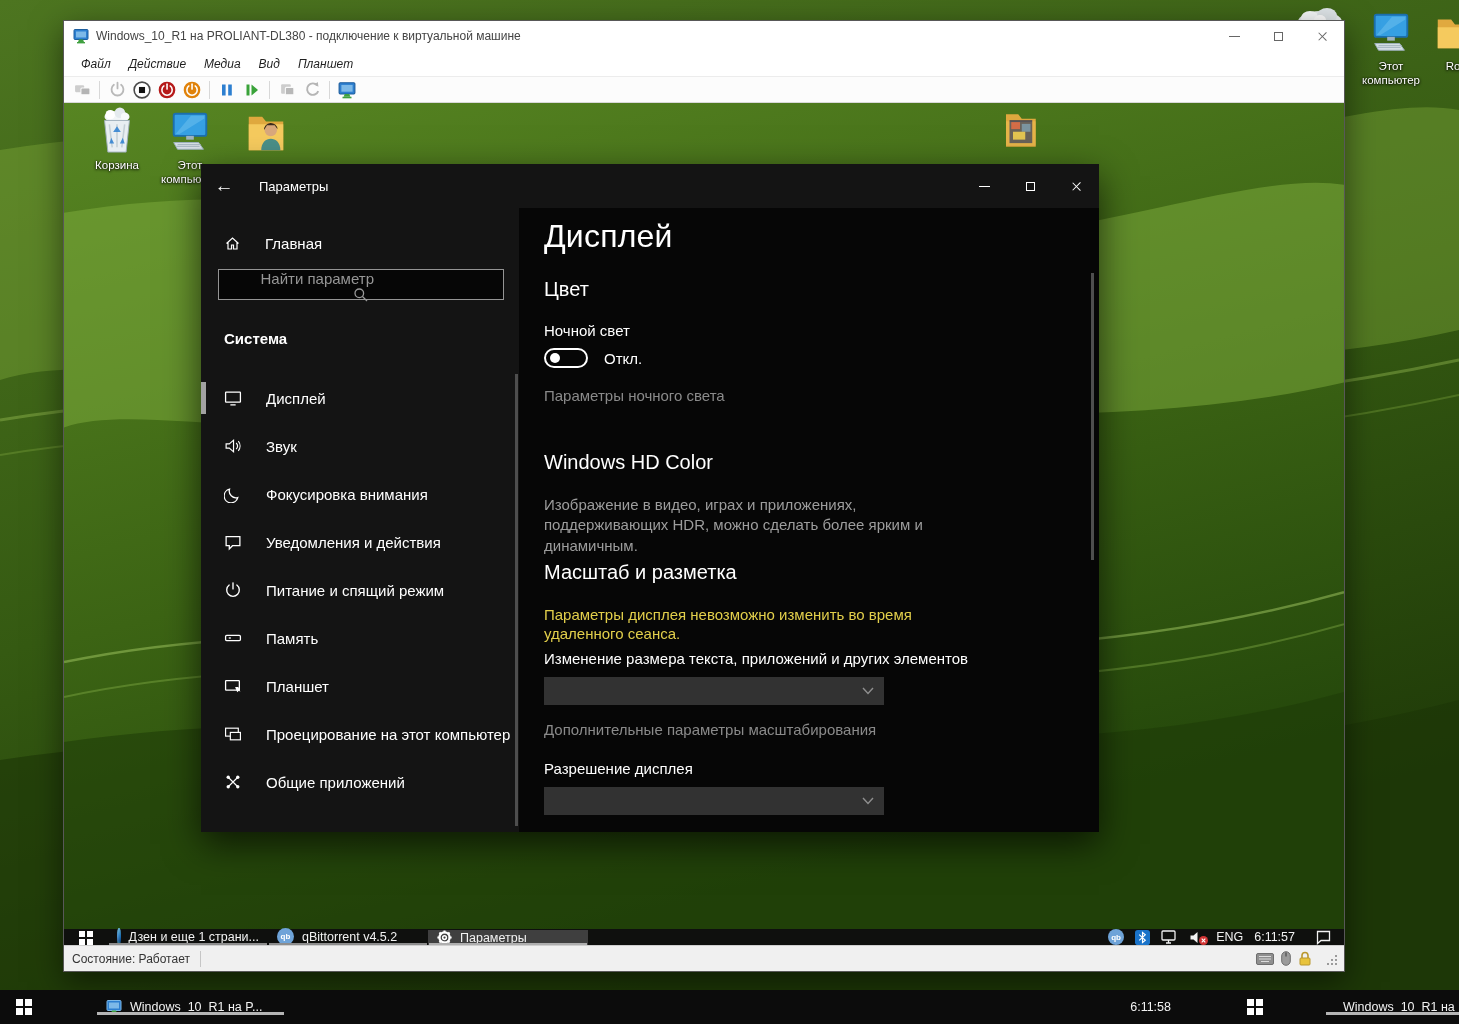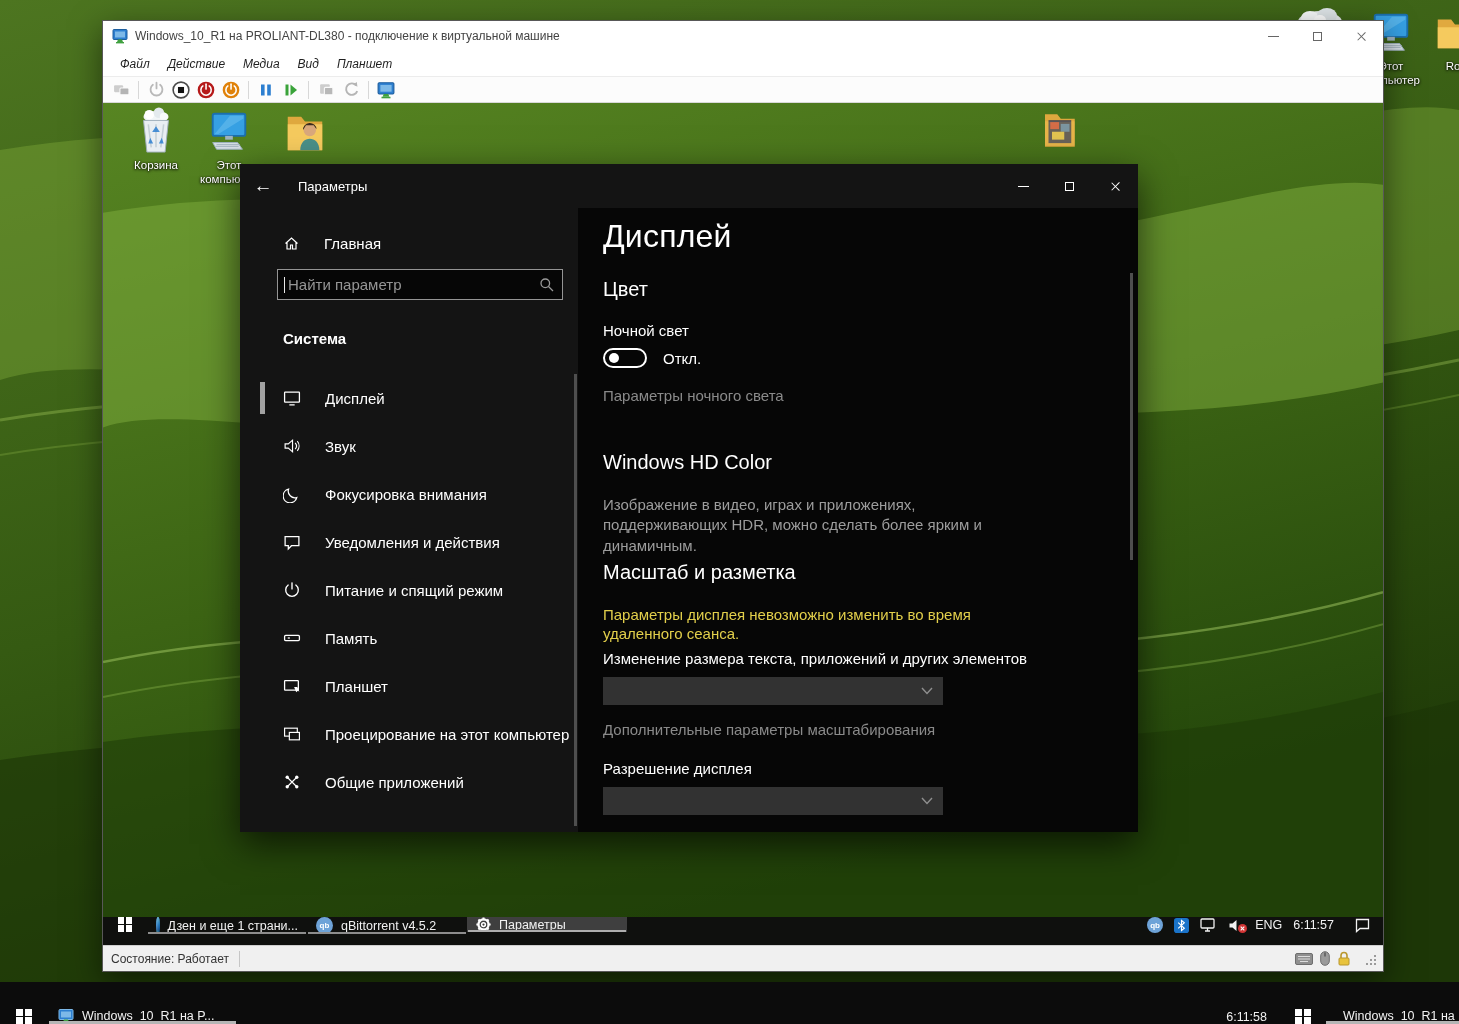--- a/index.html
+++ b/index.html
@@ -11,21 +11,21 @@
   .host-wallpaper { position:absolute; inset:0; z-index:0; }
 
   
   .dicon { position:absolute; width:78px; text-align:center; color:#fff;
     font-size:11.5px; line-height:1.25; text-shadow:0 1px 3px rgba(0,0,0,.95), 0 0 2px rgba(0,0,0,.8); z-index:1; }
   .dicon .ic { height:48px; display:flex; align-items:flex-end; justify-content:center; margin-bottom:3px; }
 
   
   .vmc { position:absolute; left:63px; top:20px; width:1282px; height:952px; z-index:2;
     background:#fdba74; border:1px solid #585858; box-shadow:0 10px 30px rgba(0,0,0,.5);
-    display:flex; flex-direction:column;margin-left:39px; }
+    display:flex; flex-direction:column; }
   .vmc-titlebar { height:30px; background:#fff; display:flex; align-items:center; padding-left:9px; gap:7px; }
   .vmc-title { font-size:12px; color:#444; flex:1; white-space:nowrap; overflow:hidden; }
   .vmc-controls { display:flex; height:100%; }
   .vmc-ctl { width:44px; height:100%; display:flex; align-items:center; justify-content:center; }
   .glyph-min { width:11px; height:1px; background:#666; }
   .glyph-max { width:9px; height:9px; border:1px solid #666; }
   .glyph-x { position:relative; width:11px; height:11px; }
   .glyph-x::before,.glyph-x::after { content:""; position:absolute; left:5px; top:0; width:1.4px; height:11px; background:#666; }
   .glyph-x::before { transform:rotate(45deg);} .glyph-x::after { transform:rotate(-45deg);}
   .vmc-menubar { height:25px; background:#fff; display:flex; align-items:center; padding-left:8px; font-size:12px; color:#1f1f1f;font-style:italic; }
@@ -42,26 +42,26 @@
   
   .stw { position:absolute; left:137px; top:61px; width:898px; height:668px; background:#141414; color:#fff;
     box-shadow:0 12px 34px rgba(0,0,0,.65); display:flex; flex-direction:column; z-index:3; font-size:15px; }
   .st-titlebar { height:44px; display:flex; align-items:center; flex:0 0 auto; }
   .st-back { width:46px; height:100%; display:flex; align-items:center; justify-content:center; font-size:19px; color:#fff; }
   .st-title { font-size:13px; margin-left:12px; flex:1; }
   .st-controls { display:flex; height:100%; }
   .st-ctl { width:46px; height:100%; display:flex; align-items:center; justify-content:center; }
   .st-ctl .glyph-min { background:#fff; } .st-ctl .glyph-max { border-color:#fff; }
   .st-ctl .glyph-x::before,.st-ctl .glyph-x::after { background:#fff; }
-  .st-body { flex:1; display:flex; overflow:hidden;padding-left:20px; }
+  .st-body { flex:1; display:flex; overflow:hidden; }
 
   .st-sidebar { width:318px; position:relative; background:#141414; flex:0 0 auto; }
   .sb-home { position:absolute; left:0; top:17px; height:36px; width:100%; display:flex; align-items:center; padding-left:23px; gap:24px; }
   .sb-search { position:absolute; left:17px; top:61px; width:286px; height:31px; border:1px solid #949494; background:#060606;
-    display:flex; align-items:center; padding:0 8px 0 6px; }
+    display:flex; align-items:center; padding:0 8px 0 6px;flex-direction:column; }
   .sb-caret { width:1px; height:16px; background:#e8e8e8; margin-right:3px; }
   .sb-search input { flex:1; background:transparent; border:none; outline:none; color:#fff; font-size:15px;
     font-family:"Liberation Sans",sans-serif; min-width:0; }
   .sb-search input::placeholder { color:#969696; opacity:1; }
   .sb-section { position:absolute; left:23px; top:122px; font-size:15px; font-weight:700; }
   .sb-items { position:absolute; left:0; top:166px; width:100%; }
   .sb-item { height:48px; display:flex; align-items:center; padding-left:23px; gap:24px; position:relative; }
   .sb-item .sbi { width:18px; display:flex; justify-content:center; }
   .sb-item.sel::before { content:""; position:absolute; left:0; top:8px; width:5px; height:32px; background:#a2a2a2; }
   .sb-scroll { position:absolute; right:1px; top:166px; width:3px; height:452px; background:#4e4e4e; }
@@ -75,22 +75,22 @@
   .c-warning { position:absolute; left:25px; width:445px; line-height:1.25; }
   .c-para { position:absolute; left:25px; width:435px; line-height:1.35; }
   .toggle-row { position:absolute; left:25px; top:140px; display:flex; align-items:center; gap:16px; }
   .toggle { width:44px; height:20px; border:2px solid #fff; border-radius:11px; position:relative; }
   .toggle .knob { position:absolute; left:4px; top:3px; width:10px; height:10px; border-radius:50%; background:#fff; }
   .dropdown { position:absolute; left:25px; width:340px; height:28px; background:#323232; display:flex;
     align-items:center; justify-content:flex-end; padding-right:10px; }
   .c-scroll { position:absolute; right:5px; top:65px; width:3px; height:287px; background:#4e4e4e; }
 
   
-  .vm-taskbar { position:absolute; left:0; right:0; bottom:0; height:28px; background:rgba(14,14,14,.97);
-    display:flex; align-items:flex-start; color:#f2f2f2; z-index:4; font-size:12.5px; }
+  .vm-taskbar { position:absolute; left:0; right:0; bottom:0; height:16px; background:rgba(14,14,14,.97);
+    display:flex; align-items:flex-end; color:#f2f2f2; z-index:4; font-size:12.5px; }
   .tb-start { width:44px; display:flex; align-items:center; justify-content:center; }
   .winlogo { display:grid; grid-template-columns:6.5px 6.5px; grid-template-rows:6.5px 6.5px; gap:1.5px; }
   .winlogo i { background:#fff; }
   .tb-task { width:160px; display:flex; align-items:center; gap:8px; padding:0 9px; position:relative; white-space:nowrap; overflow:hidden; }
   .tb-task::after { content:""; position:absolute; left:1px; right:1px; bottom:0; height:2px; background:#8d8d8d; }
   .tb-task.active { background:#3f3f3f; }
   .tb-task.active::after { background:#aeaeae; }
   .tb-tray { margin-left:auto; display:flex; align-items:center; gap:11px; padding-right:12px; }
   .qb-badge { width:17px; height:17px; border-radius:50%; background:#6ea3d8; color:#fff; font-size:8px; font-weight:700;
     display:flex; align-items:center; justify-content:center; }
@@ -100,22 +100,22 @@
 
   
   .vmc-statusbar { height:26px; background:#f0f0f0; border-top:1px solid #cfcfcf; display:flex; align-items:center;
     font-size:12px; color:#333; padding:0 6px 0 8px; }
   .sb-sep { width:1px; height:16px; background:#c6c6c6; margin-left:10px; }
   .status-icons { margin-left:auto; display:flex; align-items:center; gap:7px; }
   .grip { width:13px; height:13px; margin-left:6px; position:relative; align-self:flex-end; }
   .grip i { position:absolute; width:2px; height:2px; background:#9a9a9a; }
 
   
-  .host-taskbar { position:absolute; left:0; bottom:0; width:1459px; height:42px; background:#0c0c0c; z-index:5;
-    display:flex; align-items:flex-end; color:#f2f2f2; font-size:12.5px; }
+  .host-taskbar { position:absolute; left:0; bottom:0; width:1459px; height:34px; background:#0c0c0c; z-index:5;
+    display:flex; align-items:center; color:#f2f2f2; font-size:12.5px;gap:48px; }
   .ht-start { width:48px; display:flex; align-items:center; justify-content:center; }
   .ht-task { width:192px; display:flex; align-items:center; gap:8px; padding:0 10px; position:relative; white-space:nowrap; overflow:hidden; }
   .ht-task::after { content:""; position:absolute; left:1px; right:4px; bottom:0; height:3px; background:#b5b5b5; }
   .ht-clock { display:flex; align-items:center; padding:0 14px; margin-left:auto; }
   .ht-task.cut { width:134px; }
   .ht-task.cut::after { right:0; }
 
   .lbl2 { display:block; }
 </style>
 </head>

